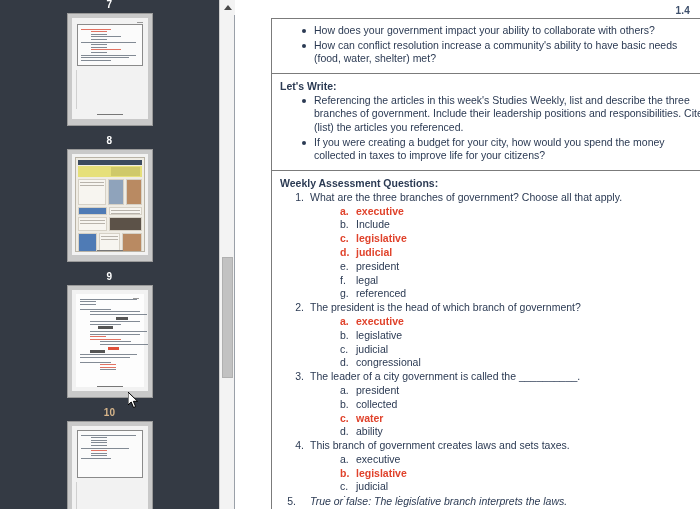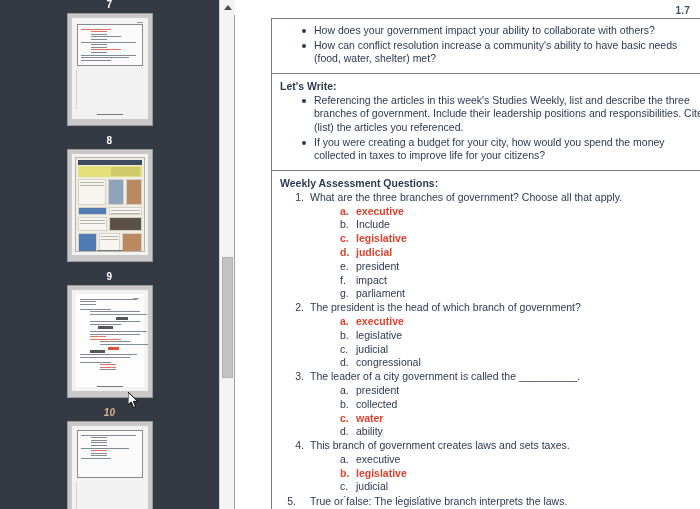--- a/index.html
+++ b/index.html
@@ -41,21 +41,20 @@
     font-size: 10px;
     font-weight: bold;
     color: #ffffff;
     letter-spacing: .3px;
     height: 16px;
     line-height: 16px;
     text-align: center;
   }
   .thumb-label.current {
     color: #d6b48a;
-    font-style: italic;
   }
   .thumb-frame {
     width: 86px;
     height: 113px;
     background: #c9c9c9;
     border: 1px solid #9a9a9a;
     padding: 4px 4px 6px 4px;
     position: relative;
   }
   .thumb-page {
@@ -283,21 +282,21 @@
     position: relative;
     margin-top: -2px;
     padding-left: 8px;
     font-size: 10.5px;
     line-height: 13.8px;
     color: #2b3a53;
   }
   .lastrow .inner .qnum-abs {
     position: absolute; left: 8px; top: 0; width: 16px; text-align: right;
   }
-  .lastrow .inner .qbody { padding-left: 30px; }
+  .lastrow .inner .qbody { padding-left: 30px; font-style: italic; }
 </style>
 </head>
 <body>
 
 <div id="app">
 
   <div id="sidebar">
     <div id="thumb-strip">
 
       <div class="thumb-block">
@@ -432,21 +431,21 @@
 
   <div id="sb-track">
     <div id="sb-up">
       <div class="sb-arrow"></div>
     </div>
     <div id="sb-thumb"></div>
   </div>
 
   <div id="main">
 
-    <div id="page-num">1.7</div>
+    <div id="page-num">1.4</div>
 
     <div id="doc-table">
 
       <div class="trow">
         <ul class="bullets">
           <li>How does your government impact your ability to collaborate with others?</li>
           <li>How can conflict resolution increase a community's ability to have basic needs (food, water, shelter) met?</li>
         </ul>
       </div>
 
@@ -465,22 +464,22 @@
 
           <li>
             <span class="qnum">1.</span>
             <span class="qtext">What are the three branches of government? Choose all that apply.</span>
             <ul class="choices">
               <li class="answer"><span class="ltr">a.</span><span>executive</span></li>
               <li><span class="ltr">b.</span><span>Include</span></li>
               <li class="answer"><span class="ltr">c.</span><span>legislative</span></li>
               <li class="answer"><span class="ltr">d.</span><span>judicial</span></li>
               <li><span class="ltr">e.</span><span>president</span></li>
-              <li><span class="ltr">f.</span><span>impact</span></li>
-              <li><span class="ltr">g.</span><span>parliament</span></li>
+              <li><span class="ltr">f.</span><span>legal</span></li>
+              <li><span class="ltr">g.</span><span>referenced</span></li>
             </ul>
           </li>
 
           <li>
             <span class="qnum">2.</span>
             <span class="qtext">The president is the head of which branch of government?</span>
             <ul class="choices">
               <li class="answer"><span class="ltr">a.</span><span>executive</span></li>
               <li><span class="ltr">b.</span><span>legislative</span></li>
               <li><span class="ltr">c.</span><span>judicial</span></li>

